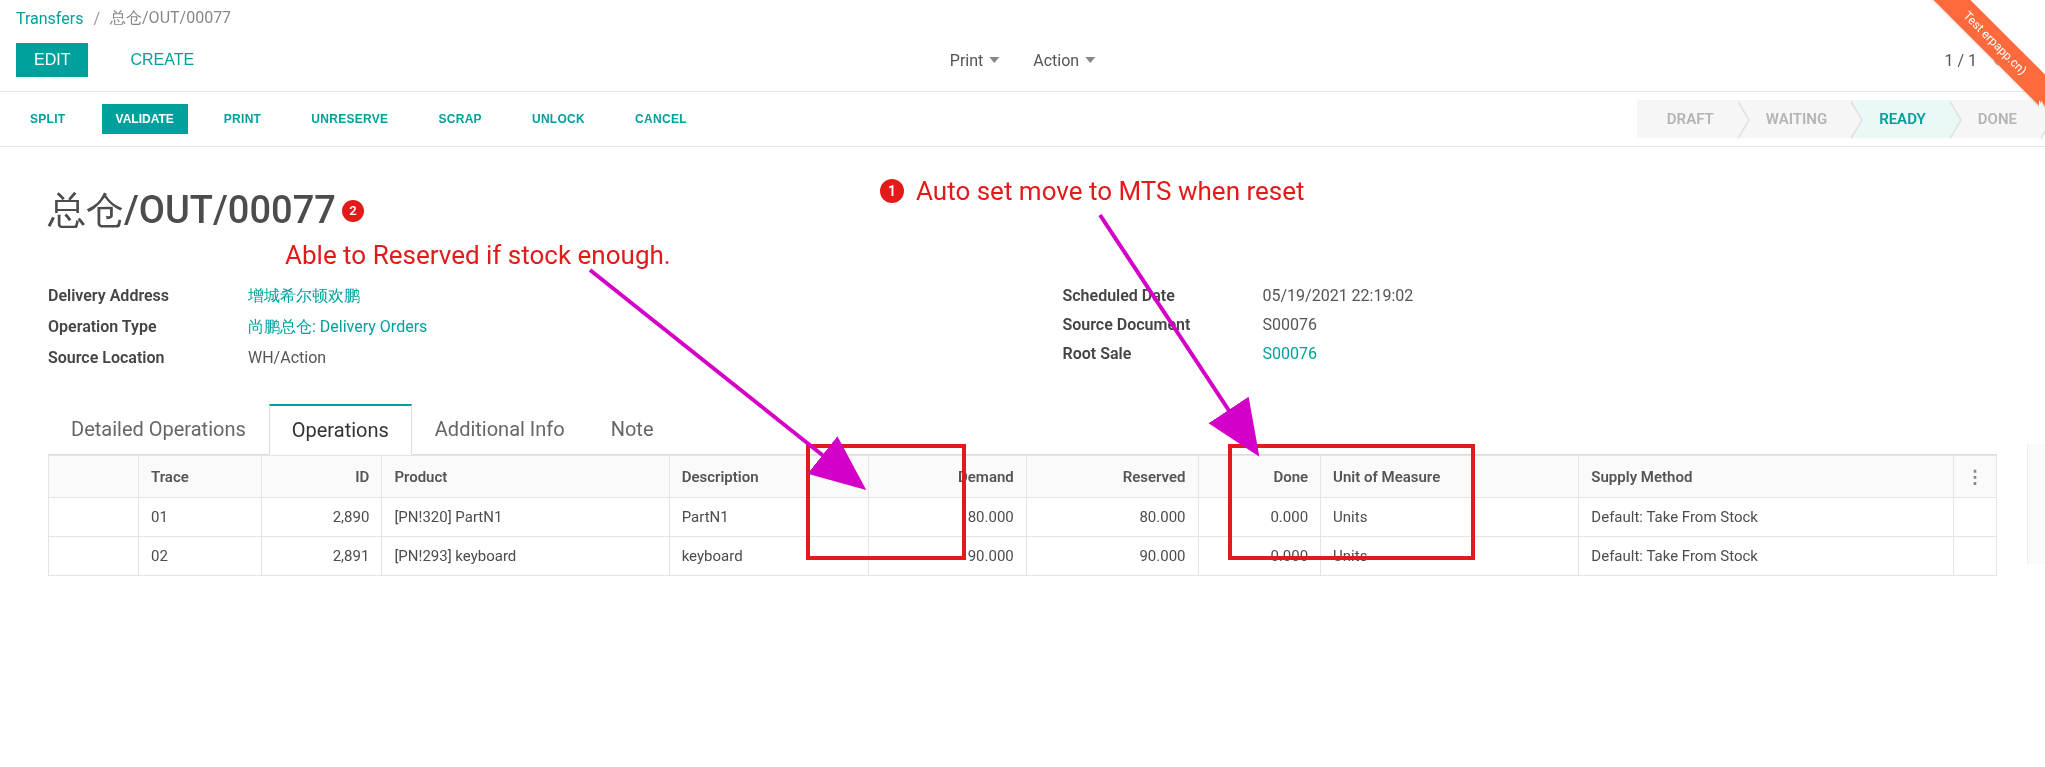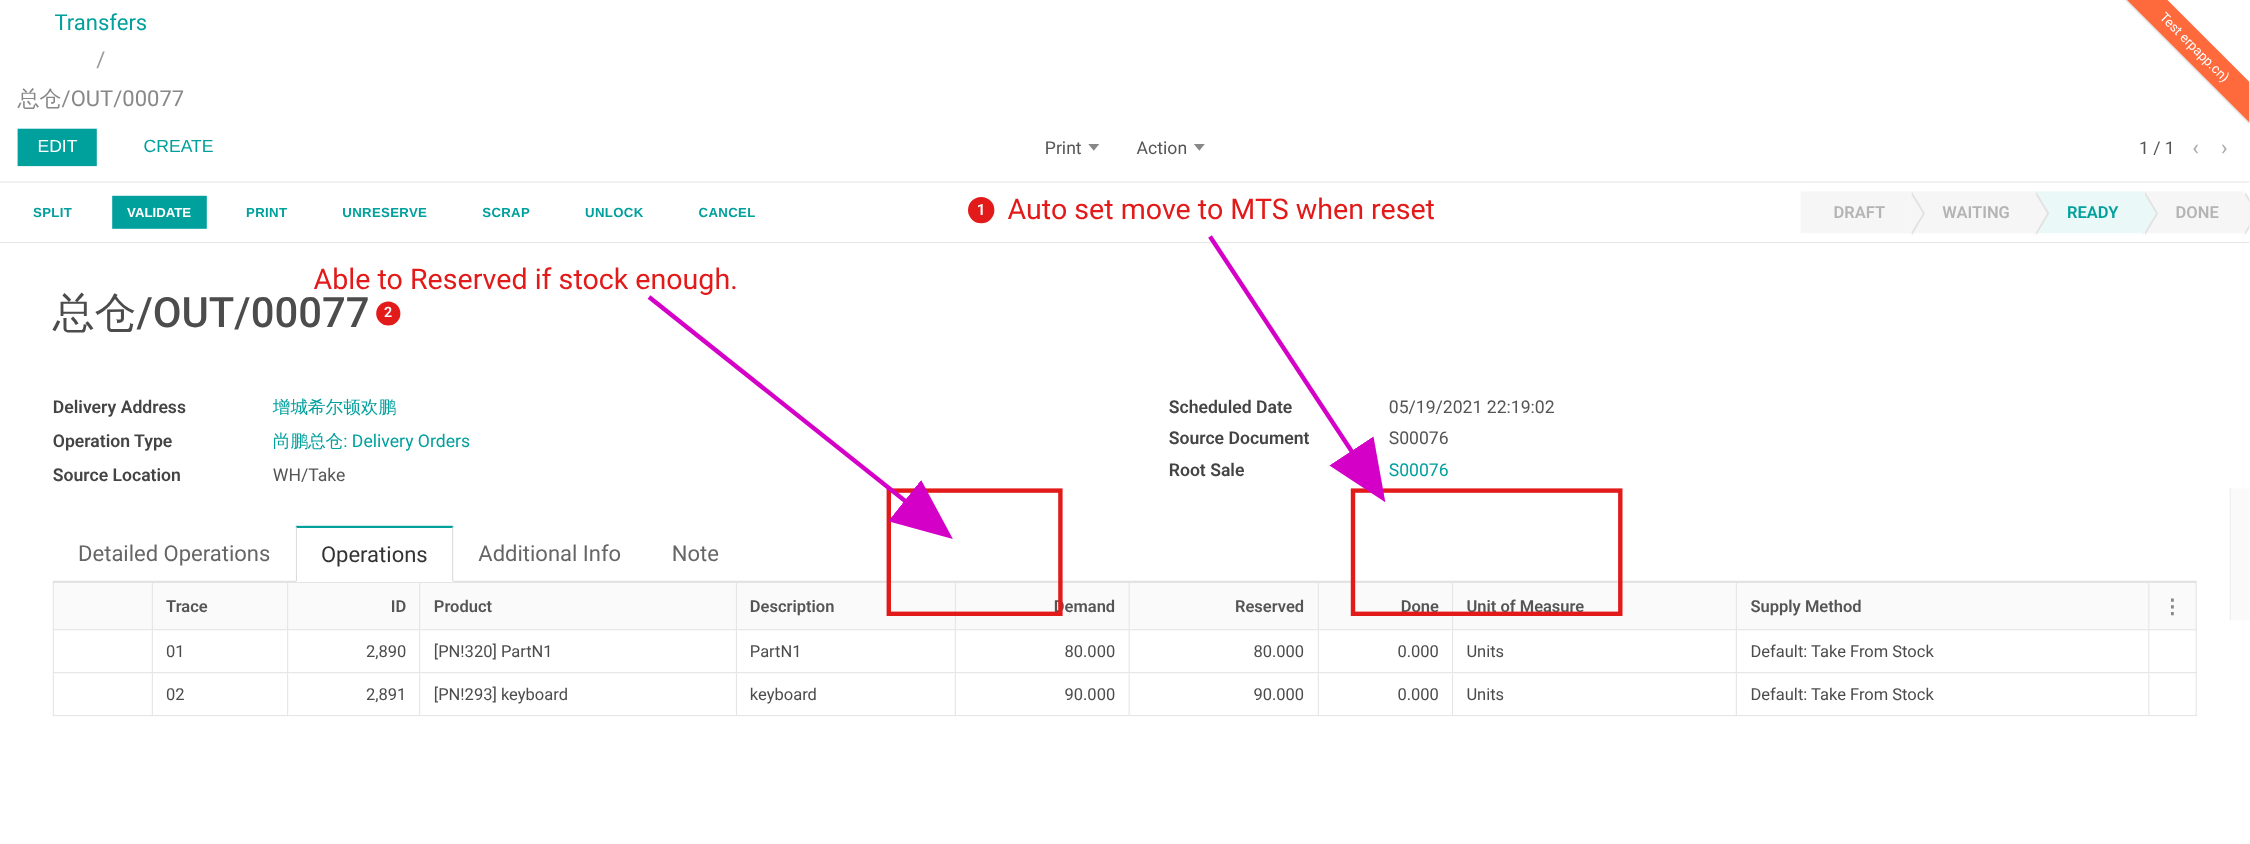--- a/index.html
+++ b/index.html
@@ -17,23 +17,22 @@
   
   .breadcrumb-row {
     display: flex;
     align-items: center;
     justify-content: space-between;
     padding: 8px 10px 8px 16px;
   }
   .breadcrumb {
     display: flex;
     align-items: center;
-    font-size: 20px;
+    font-size: 16px;
     gap: 10px;
-    flex-direction: column;
   }
   .breadcrumb .link { color: #00A09D; cursor: pointer; }
   .breadcrumb .sep  { color: #999; }
   .breadcrumb .cur  { color: #888; }
 
   
   .topbar {
     display: flex;
     align-items: center;
     justify-content: space-between;
@@ -286,21 +285,21 @@
       <div class="frow">
         <div class="flabel">Delivery Address</div>
         <div class="fvalue link">增城希尔顿欢鹏</div>
       </div>
       <div class="frow">
         <div class="flabel">Operation Type</div>
         <div class="fvalue link">尚鹏总仓: Delivery Orders</div>
       </div>
       <div class="frow">
         <div class="flabel">Source Location</div>
-        <div class="fvalue">WH/Take</div>
+        <div class="fvalue">WH/Action</div>
       </div>
     </div>
     <div class="col">
       <div class="frow">
         <div class="flabel">Scheduled Date</div>
         <div class="fvalue">05/19/2021 22:19:02</div>
       </div>
       <div class="frow">
         <div class="flabel">Source Document</div>
         <div class="fvalue">S00076</div>

